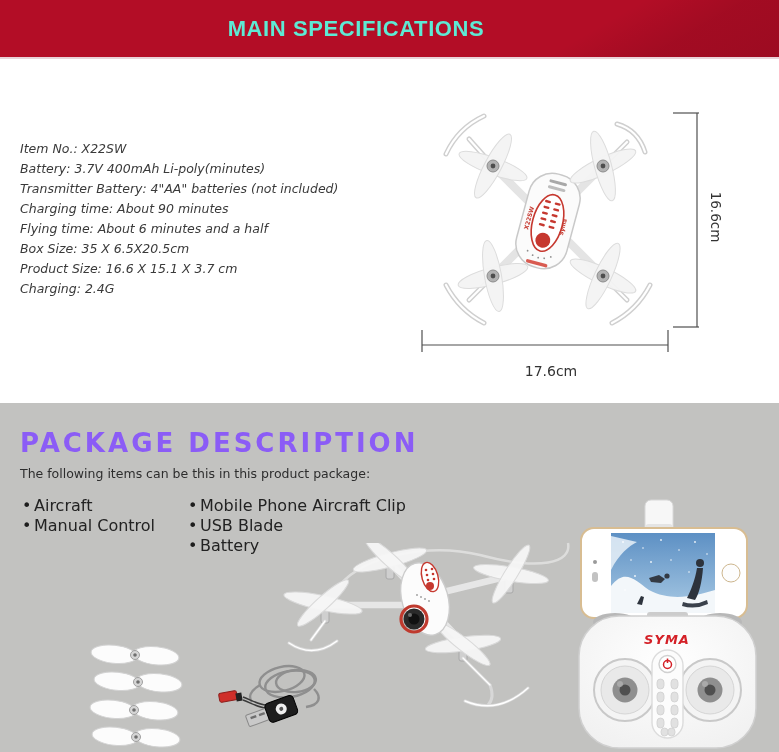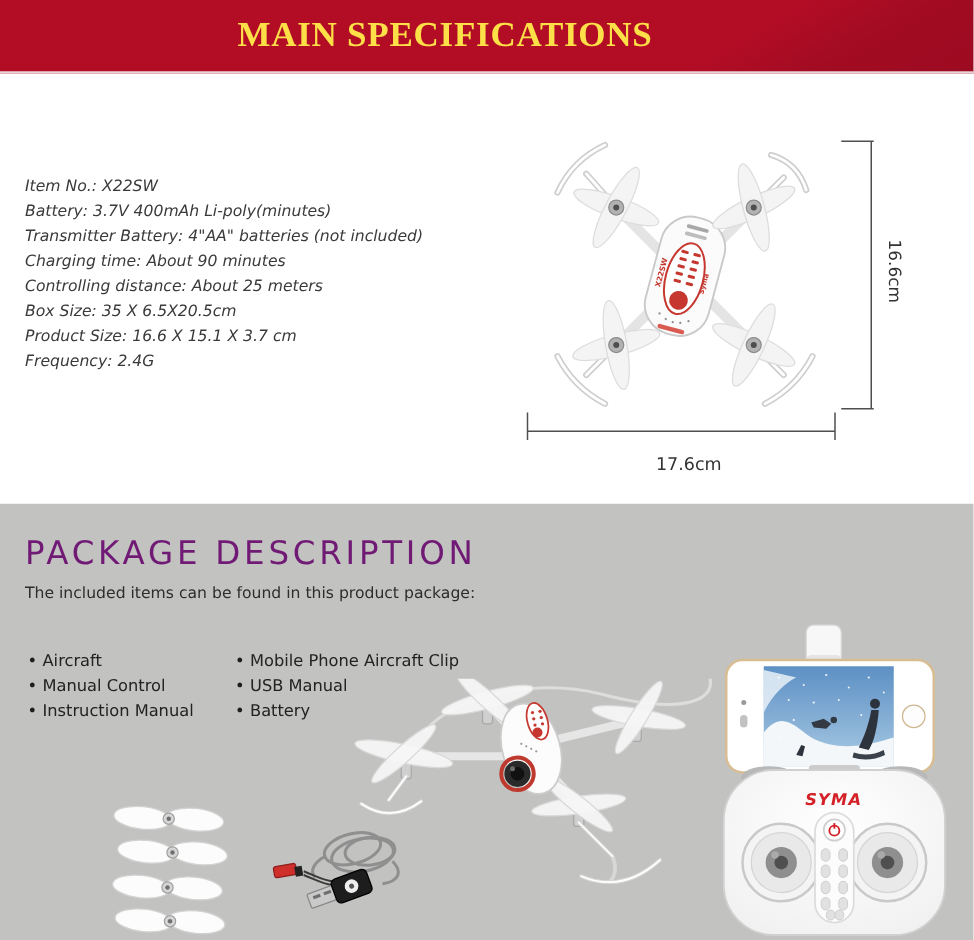--- a/index.html
+++ b/index.html
@@ -12,46 +12,46 @@
     position:absolute;left:0;top:0;width:779px;height:57px;background:#B30D26;
     border-bottom:2px solid #e9d3d8;
   }
   .banner-swoosh{
     position:absolute;right:0;top:0;width:420px;height:57px;
     background:linear-gradient(150deg, rgba(0,0,0,0) 55%, rgba(40,0,8,0.12) 75%, rgba(40,0,8,0.16) 100%);
   }
   .banner-title{
     position:absolute;left:0;top:0;width:712px;height:57px;
     display:flex;align-items:center;justify-content:center;
-    font-size:28px;font-weight:bold;letter-spacing:0.6px;color:#fde047;font-family:Liberation Serif, serif;
+    font-size:22px;font-weight:bold;letter-spacing:0.6px;color:#5eead4;
   }
   
   .spec-list{
     position:absolute;left:20px;top:139px;width:370px;
     font-family:"DejaVu Sans",sans-serif;font-size:12.5px;color:#3a3a3a;
   }
   .spec-line{height:20px;line-height:20px;white-space:nowrap;font-style:italic;}
   
   .diagram{position:absolute;left:405px;top:95px;width:374px;height:295px;}
   
   .gray-section{
     position:absolute;left:0;top:403px;width:779px;height:349px;background:#C2C2C0;
   }
   .pkg-title{
     position:absolute;left:20px;top:428px;
-    font-family:"DejaVu Sans",sans-serif;font-size:26px;font-weight:400;
-    letter-spacing:3px;color:#701a75;
+    font-family:"DejaVu Sans",sans-serif;font-size:26px;font-weight:700;
+    letter-spacing:3px;color:#8b5cf6;
   }
   .pkg-subtitle{
     position:absolute;left:20px;top:466px;
     font-family:"DejaVu Sans",sans-serif;font-size:12.5px;color:#2d2d2d;
   }
   .pkg-col{
-    position:absolute;top:520px;
-    font-family:"DejaVu Sans",sans-serif;font-size:13px;color:#222222;
+    position:absolute;top:496px;
+    font-family:"DejaVu Sans",sans-serif;font-size:16px;color:#222222;
   }
   .pkg-col.c1{left:22px;width:160px;}
   .pkg-col.c2{left:188px;width:200px;}
   .pkg-item{height:20px;line-height:20px;white-space:nowrap;}
   .pkg-item .bullet{display:inline-block;width:12px;color:#1d1d1d;}
   
   .decor-swoosh{position:absolute;left:0px;top:403px;width:779px;height:349px;pointer-events:none;}
   .blades-img{position:absolute;left:80px;top:640px;width:115px;height:112px;}
   .usb-img{position:absolute;left:210px;top:655px;width:120px;height:85px;}
   .drone3d-img{position:absolute;left:283px;top:543px;width:285px;height:205px;}
@@ -66,24 +66,24 @@
   <div class="banner">
     <div class="banner-swoosh"></div>
     <div class="banner-title">MAIN SPECIFICATIONS</div>
   </div>
 
   <div class="spec-list">
     <div class="spec-line">Item No.: X22SW</div>
     <div class="spec-line">Battery: 3.7V 400mAh Li-poly(minutes)</div>
     <div class="spec-line">Transmitter Battery: 4"AA" batteries (not included)</div>
     <div class="spec-line">Charging time: About 90 minutes</div>
-    <div class="spec-line">Controlling distance: About 25 meters</div>
+    <div class="spec-line">Flying time: About 6 minutes and a half</div>
     <div class="spec-line">Box Size: 35 X 6.5X20.5cm</div>
     <div class="spec-line">Product Size: 16.6 X 15.1 X 3.7 cm</div>
-    <div class="spec-line">Frequency: 2.4G</div>
+    <div class="spec-line">Charging: 2.4G</div>
   </div>
 
   <svg class="diagram" viewBox="0 0 374 295">
 
     <g stroke="#e4e4e4" stroke-width="8" stroke-linecap="round">
       <line x1="143" y1="126" x2="88" y2="71"></line>
       <line x1="143" y1="126" x2="198" y2="71"></line>
       <line x1="143" y1="126" x2="88" y2="181"></line>
       <line x1="143" y1="126" x2="198" y2="181"></line>
     </g>
@@ -182,30 +182,29 @@
     <text x="146" y="281" text-anchor="middle" font-size="14" fill="#333333">17.6cm</text>
   </svg>
 
   <div class="gray-section"></div>
 
   <svg class="decor-swoosh" viewBox="0 0 779 349">
     <path d="M340,182 C365,152 430,140 480,152 C540,168 572,160 568,140" fill="none" stroke="#ffffff" stroke-width="2.5" opacity="0.45"></path>
   </svg>
 
   <div class="pkg-title">PACKAGE DESCRIPTION</div>
-  <div class="pkg-subtitle">The included items can be found in this product package:</div>
+  <div class="pkg-subtitle">The following items can be this in this product package:</div>
 
   <div class="pkg-col c1">
     <div class="pkg-item"><span class="bullet">•</span><span>Aircraft</span></div>
     <div class="pkg-item"><span class="bullet">•</span><span>Manual Control</span></div>
-    <div class="pkg-item"><span class="bullet">•</span><span>Instruction Manual</span></div>
   </div>
   <div class="pkg-col c2">
     <div class="pkg-item"><span class="bullet">•</span><span>Mobile Phone Aircraft Clip</span></div>
-    <div class="pkg-item"><span class="bullet">•</span><span>USB Manual</span></div>
+    <div class="pkg-item"><span class="bullet">•</span><span>USB Blade</span></div>
     <div class="pkg-item"><span class="bullet">•</span><span>Battery</span></div>
   </div>
 
   <svg class="blades-img" viewBox="0 0 115 112">
     <g>
       <g transform="translate(55,15)">
         <ellipse cx="-21" cy="1.5" rx="23" ry="9" transform="rotate(6)" fill="#fcfcfc" stroke="#d2d2d2"></ellipse>
         <ellipse cx="21" cy="-1.5" rx="23" ry="9" transform="rotate(6)" fill="#fcfcfc" stroke="#d2d2d2"></ellipse>
         <circle r="4.5" fill="#d6d6d6" stroke="#a0a0a0"></circle>
           <circle r="1.8" fill="#6f6f6f"></circle>

